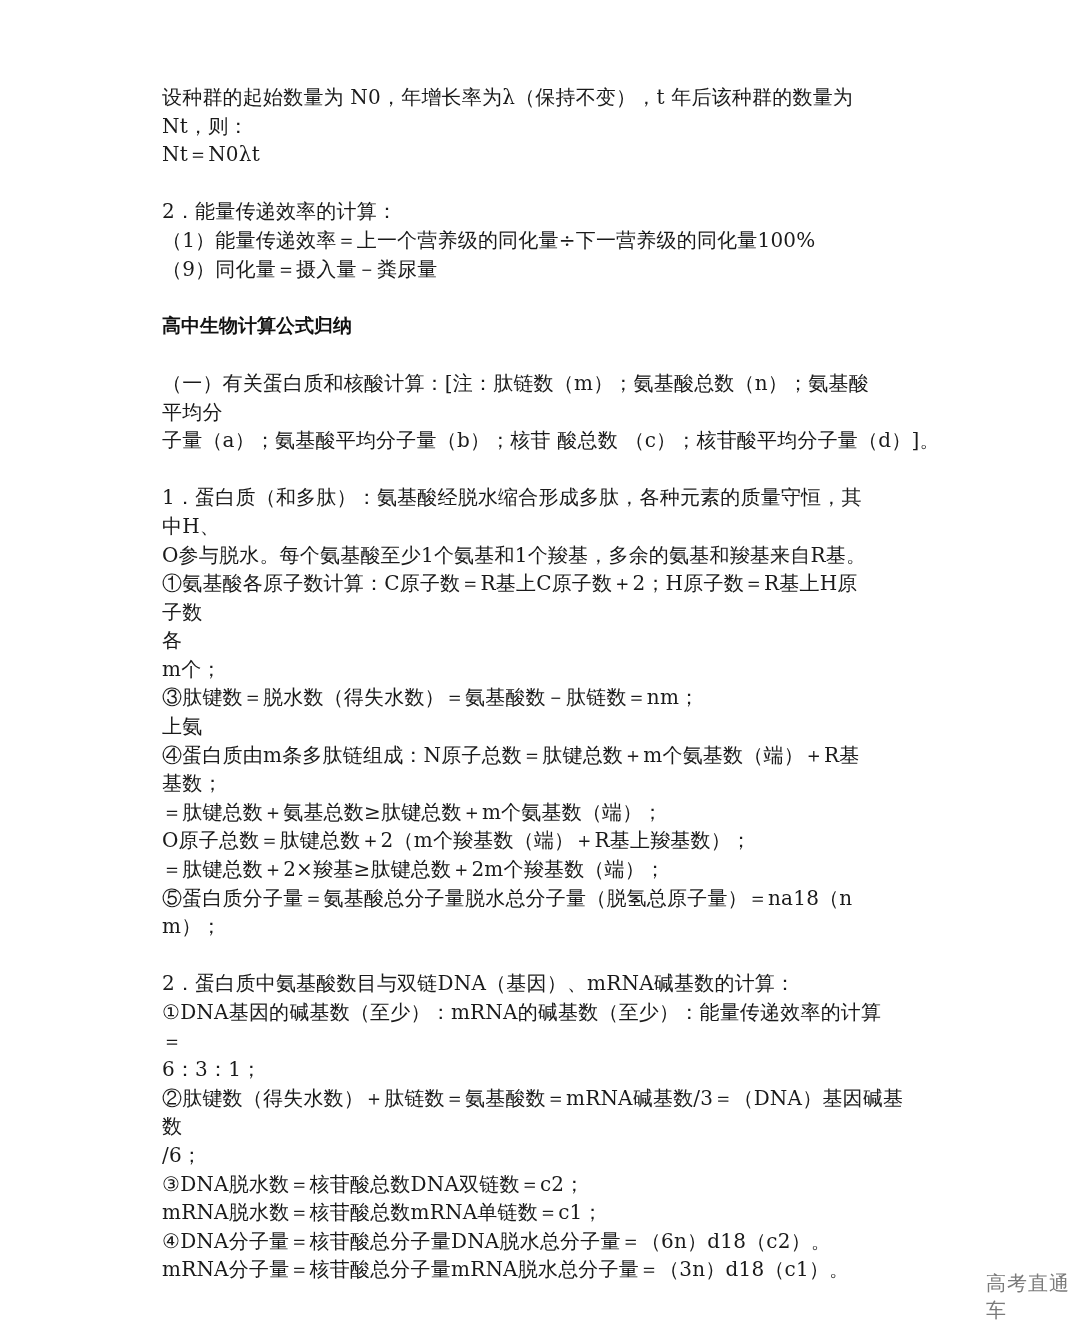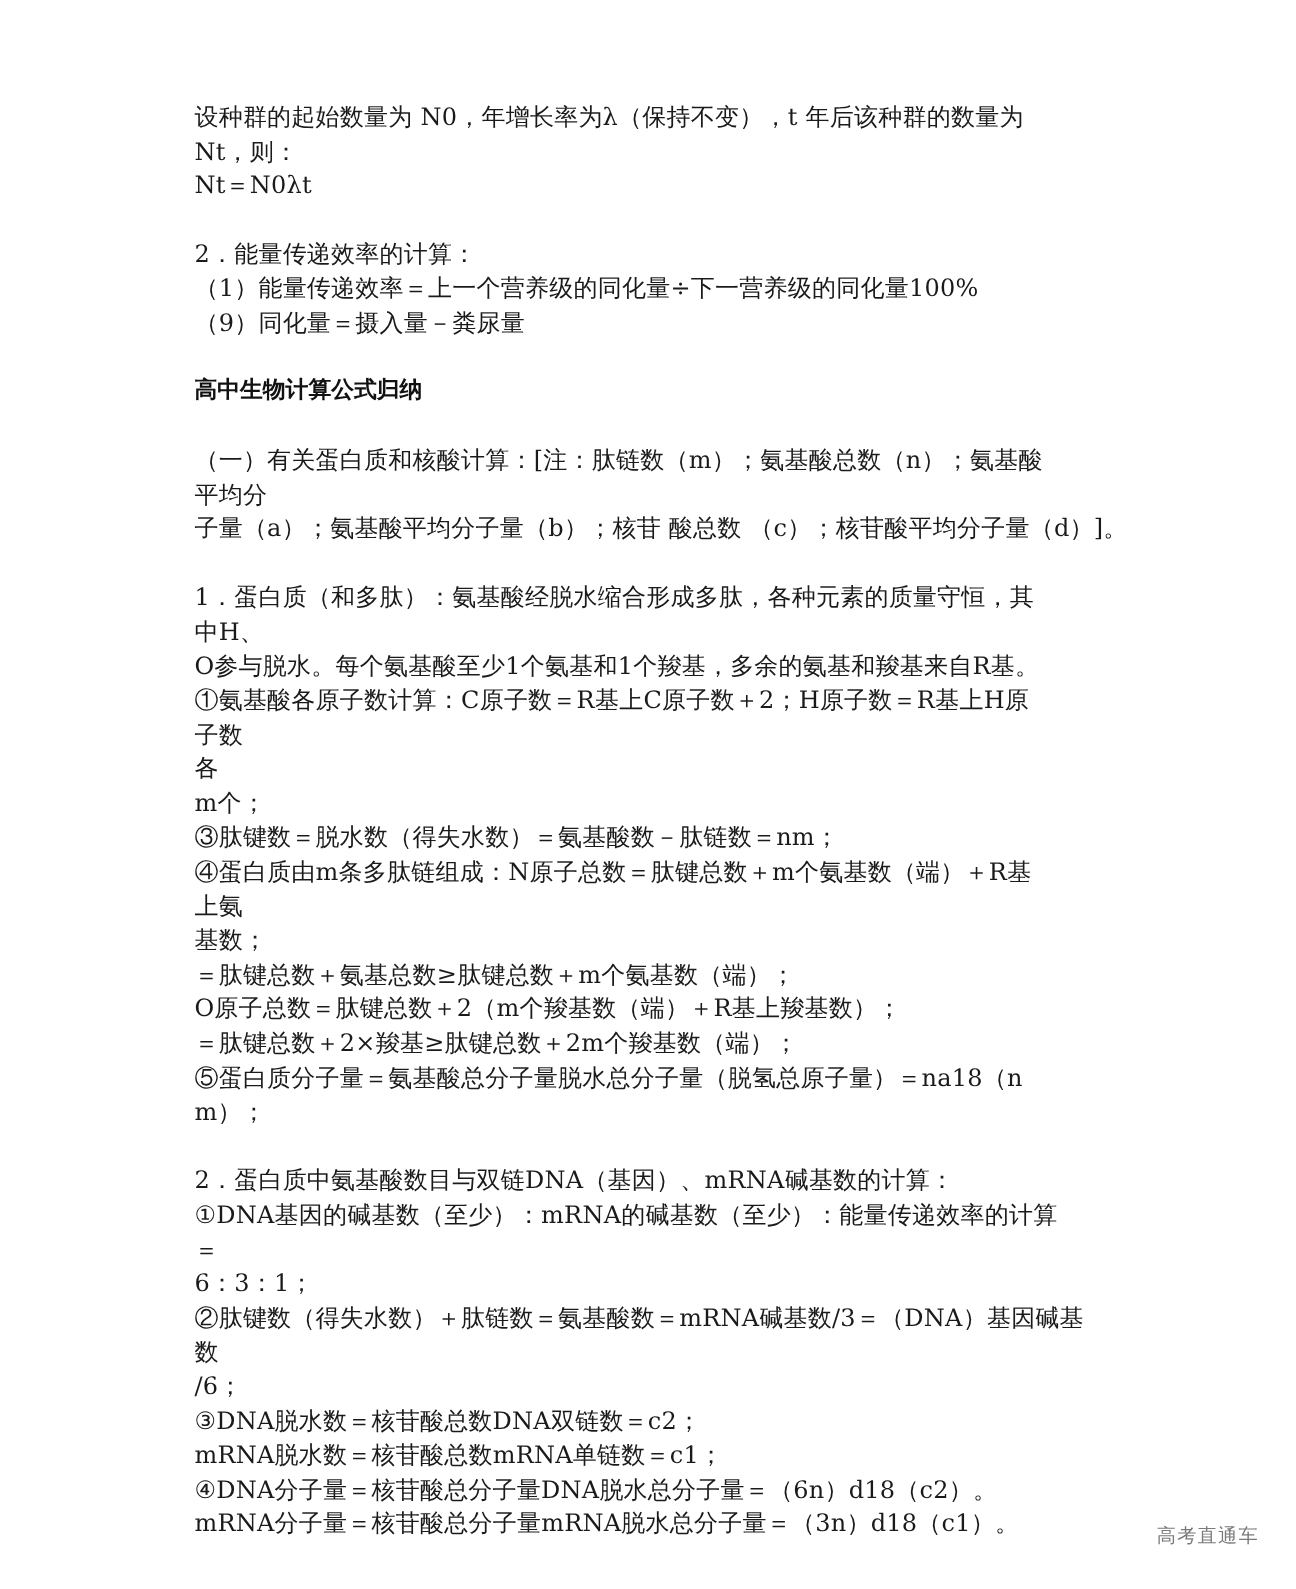--- a/index.html
+++ b/index.html
@@ -36,24 +36,24 @@
       font-family: Liberation Sans, sans-serif;
       font-weight: bold;
       font-size: 19px;
       line-height: 28.6px;
       height: 28.6px;
       white-space: nowrap;
       color: #111;
     }
     .watermark {
       position: absolute;
-      left: 964px;
+      left: 986px;
       top: 1270px;
       font-family: "DejaVu Sans", "Liberation Sans", sans-serif;
-      font-size: 16px;
+      font-size: 20px;
       color: #7a7a7a;
       letter-spacing: 1px;
     }
   </style>
 </head>
 <body>
 
 <div class="page">
 
   <div>
@@ -86,22 +86,22 @@
 
   <div>
     <div class="line">1．蛋白质（和多肽）：氨基酸经脱水缩合形成多肽，各种元素的质量守恒，其</div>
     <div class="line">中H、</div>
     <div class="line">O参与脱水。每个氨基酸至少1个氨基和1个羧基，多余的氨基和羧基来自R基。</div>
     <div class="line">①氨基酸各原子数计算：C原子数＝R基上C原子数＋2；H原子数＝R基上H原</div>
     <div class="line">子数</div>
     <div class="line">各</div>
     <div class="line">m个；</div>
     <div class="line">③肽键数＝脱水数（得失水数）＝氨基酸数－肽链数＝nm；</div>
+    <div class="line">上氨</div>
     <div class="line">④蛋白质由m条多肽链组成：N原子总数＝肽键总数＋m个氨基数（端）＋R基</div>
-    <div class="line">上氨</div>
     <div class="line">基数；</div>
     <div class="line">＝肽键总数＋氨基总数≥肽键总数＋m个氨基数（端）；</div>
     <div class="line">O原子总数＝肽键总数＋2（m个羧基数（端）＋R基上羧基数）；</div>
     <div class="line">＝肽键总数＋2×羧基≥肽键总数＋2m个羧基数（端）；</div>
     <div class="line">⑤蛋白质分子量＝氨基酸总分子量脱水总分子量（脱氢总原子量）＝na18（n</div>
     <div class="line">m）；</div>
   </div>
 
   <div class="blank"></div>
 

